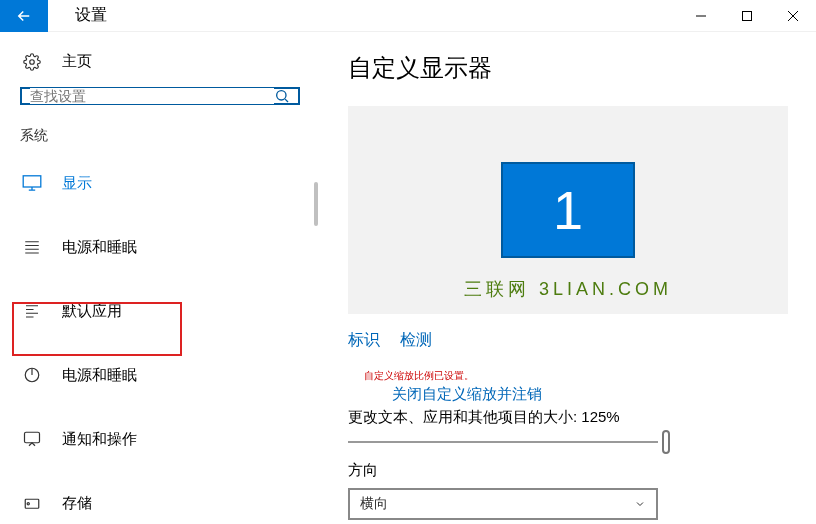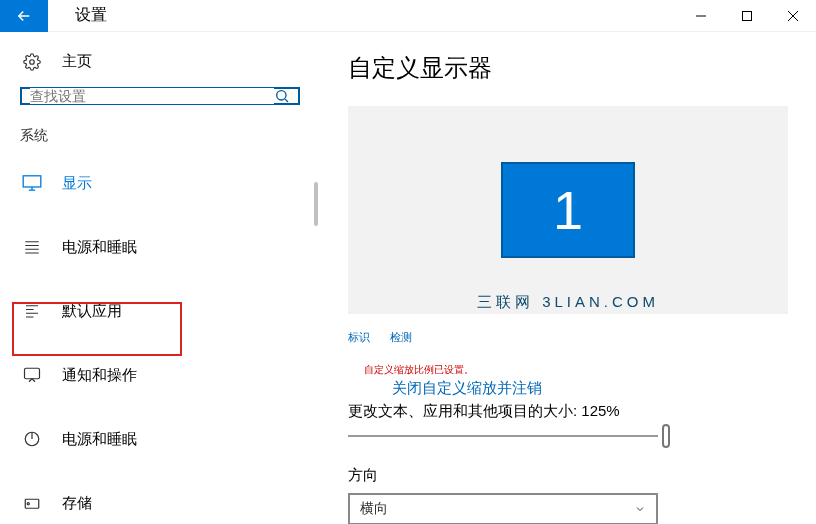--- a/index.html
+++ b/index.html
@@ -25,29 +25,29 @@
   .nav-item .label { font-size: 15px; color: #000; }
   .nav-item.active .label { color: #0078d7; }
   .nav-item.active .icon svg { stroke: #0078d7; }
   .highlight-box { position: absolute; border: 2px solid #d22; left: -8px; top: 143px; width: 170px; height: 54px; pointer-events: none; }
   .sidebar-scrollbar { position: absolute; right: 2px; top: 150px; width: 4px; height: 44px; background: #c0c0c0; border-radius: 2px; }
   
   .main { flex: 1; padding: 20px 28px 0 28px; position: relative; }
   .page-title { font-size: 24px; font-weight: 400; margin-bottom: 22px; }
   .display-preview { background: #f2f2f2; height: 208px; display: flex; align-items: center; justify-content: center; position: relative; }
   .monitor-box { width: 134px; height: 96px; background: #0078d7; border: 2px solid #005a9e; display: flex; align-items: center; justify-content: center; color: #fff; font-size: 54px; font-weight: 300; }
-  .watermark { position: absolute; bottom: 2px; left: 50%; transform: translateX(-50%); color: #0c4a6e; font-size: 15px; letter-spacing: 4px; pointer-events:none; }
+  .watermark { position: absolute; bottom: 13px; left: 50%; transform: translateX(-50%); color: #4d7c0f; font-size: 18px; letter-spacing: 4px; pointer-events:none; }
   .links-row { margin-top: 16px; display: flex; gap: 20px; }
-  .link { color: #0067b8; font-size: 11px; cursor: pointer; }
+  .link { color: #0067b8; font-size: 16px; cursor: pointer; }
   .warn-text { color: #c00; font-size: 10px; margin-top: 18px; margin-left: 16px; }
   .link2 { color: #0067b8; font-size: 15px; cursor: pointer; margin-top: 2px; display: inline-block; margin-left: 44px; }
   .scale-label { font-size: 15px; margin-top: 4px; }
   .slider-track { height: 2px; background: #999; margin-top: 14px; width: 310px; position: relative; }
   .slider-thumb { position: absolute; right: -12px; top: -11px; width: 8px; height: 24px; background: #fff; border: 2px solid #777; border-radius: 12px; }
-  .orientation-label { font-size: 15px; margin-top: 29px; }
+  .orientation-label { font-size: 15px; margin-top: 18px; }
   .dropdown { margin-top: 8px; width: 310px; height: 32px; border: 2px solid #888; display: flex; align-items: center; padding: 0 10px; justify-content: space-between; font-size: 14px; color: #333; }
 </style>
 </head>
 <body>
 
 <div class="titlebar">
   <div class="back-btn">
     <svg width="18" height="18" viewBox="0 0 24 24" fill="none" stroke="#fff" stroke-width="2">
         <path d="M19 12H5M11 18l-6-6 6-6"></path>
       </svg>
@@ -113,34 +113,34 @@
         <span class="icon">
             <svg width="18" height="18" viewBox="0 0 24 24" fill="none" stroke="#333" stroke-width="1.6">
               <path d="M4 5h16M4 10h10M4 15h16M4 20h10"></path>
             </svg>
           </span>
         <span class="label">默认应用</span>
       </div>
       <div class="nav-item">
         <span class="icon">
             <svg width="18" height="18" viewBox="0 0 24 24" fill="none" stroke="#333" stroke-width="1.6">
+              <circle cx="12" cy="12" r="9"></circle>
+              <path d="M12 3v9"></path>
+            </svg>
+          </span>
+        <span class="label">电源和睡眠</span>
+      </div>
+      <div class="nav-item">
+        <span class="icon">
+            <svg width="18" height="18" viewBox="0 0 24 24" fill="none" stroke="#333" stroke-width="1.6">
               <rect x="2" y="3" width="20" height="14" rx="2"></rect>
               <path d="M8 21l4-4 4 4"></path>
             </svg>
           </span>
         <span class="label">通知和操作</span>
-      </div>
-      <div class="nav-item">
-        <span class="icon">
-            <svg width="18" height="18" viewBox="0 0 24 24" fill="none" stroke="#333" stroke-width="1.6">
-              <circle cx="12" cy="12" r="9"></circle>
-              <path d="M12 3v9"></path>
-            </svg>
-          </span>
-        <span class="label">电源和睡眠</span>
       </div>
       <div class="nav-item">
         <span class="icon">
             <svg width="18" height="18" viewBox="0 0 24 24" fill="none" stroke="#333" stroke-width="1.6">
               <rect x="3" y="7" width="18" height="12" rx="1"></rect>
               <circle cx="7" cy="13" r="1.5"></circle>
             </svg>
           </span>
         <span class="label">存储</span>
       </div>

